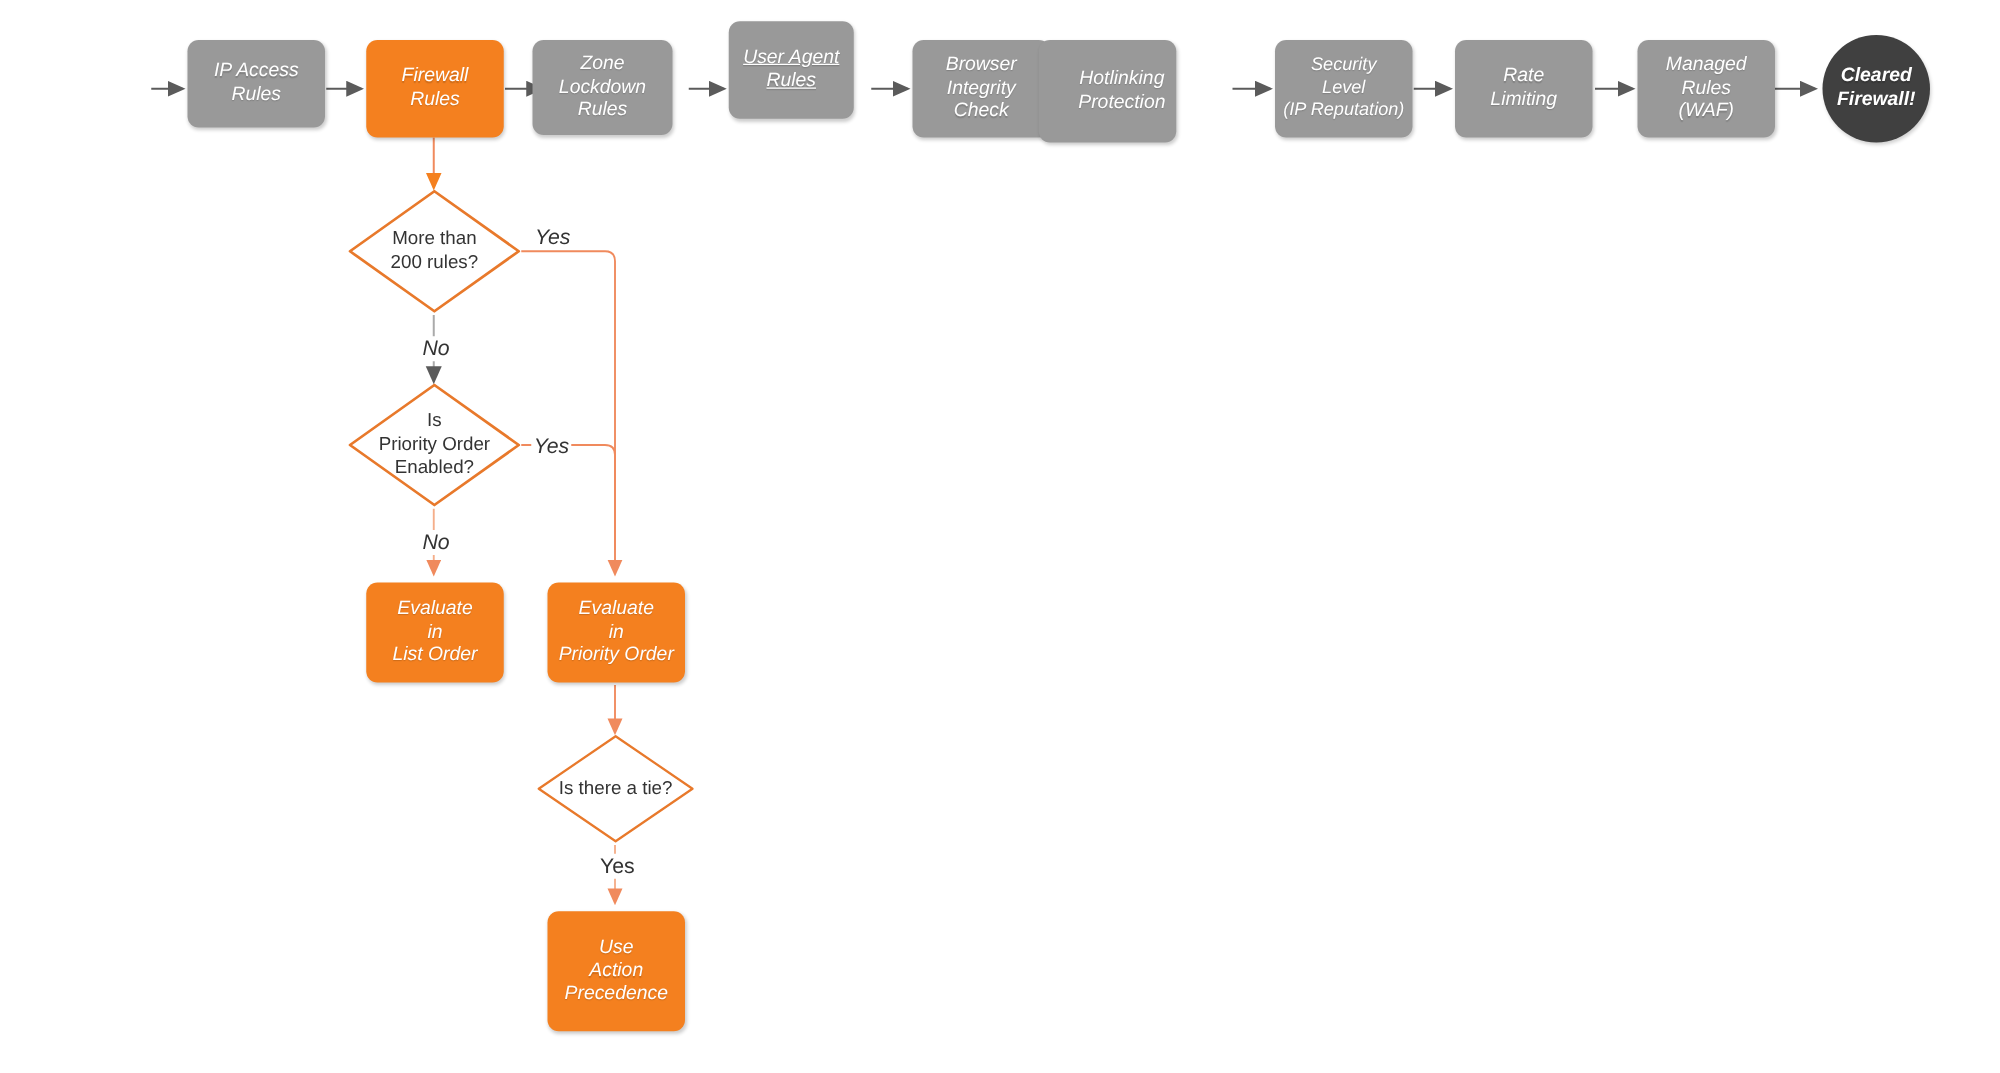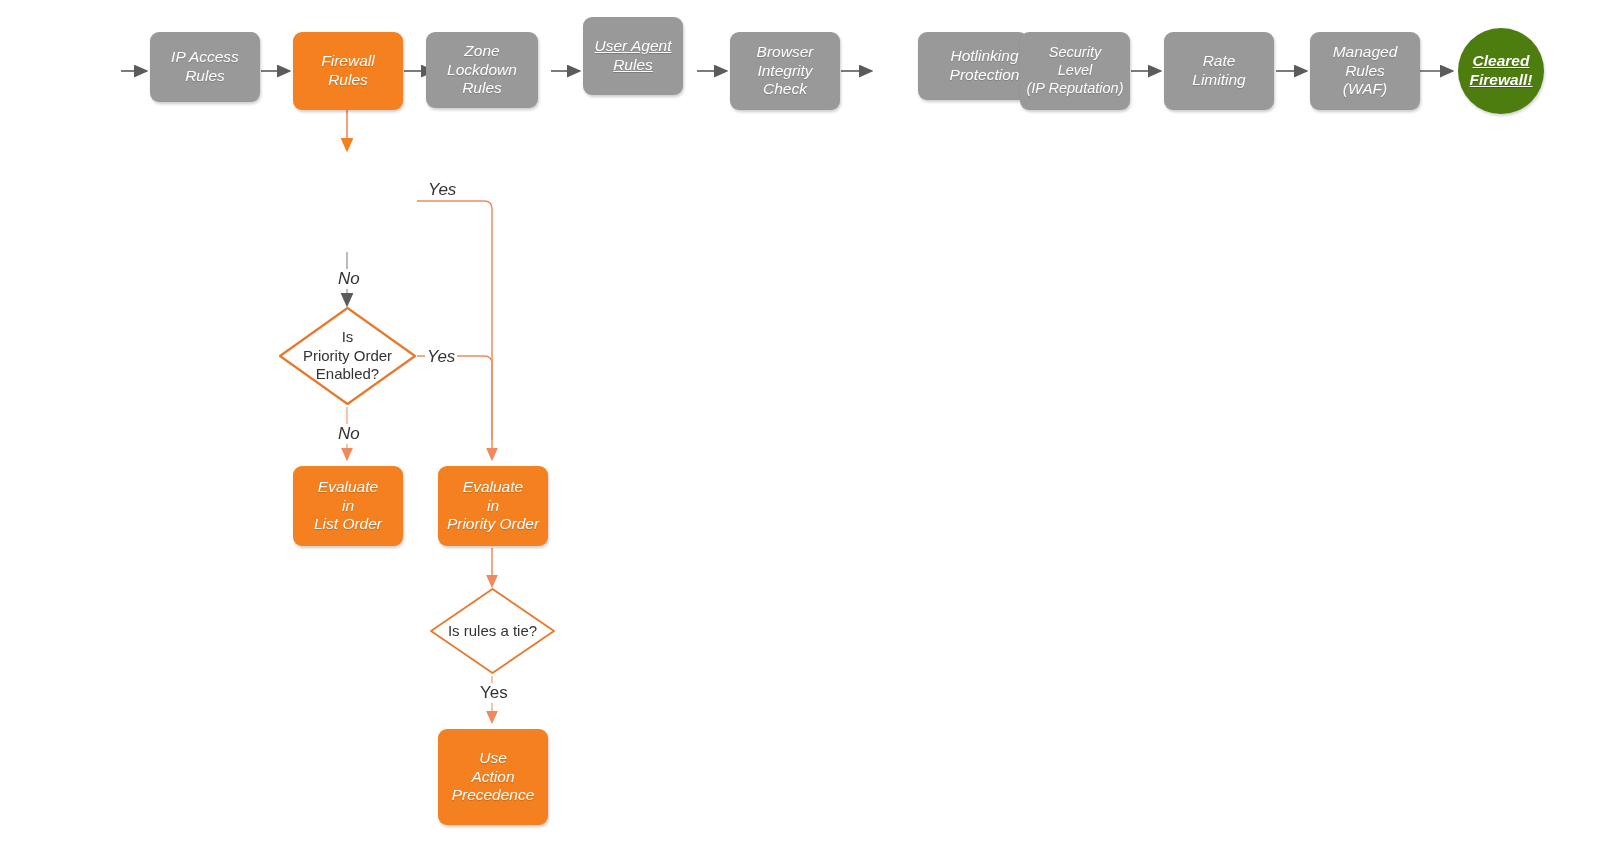--- a/index.html
+++ b/index.html
@@ -51,25 +51,24 @@
     font-size: 15.5px;
     font-style: italic;
     font-weight: bold;
   }
   .term.hollow {
     background: #ffffff;
     border: 3.5px solid #1C7EBD;
     color: #1C7EBD;
   }
   .term.filled {
-    background: #4d7c0f;
+    background: #404040;
     color: #ffffff;
     text-shadow: 0 1px 1px rgba(0,0,0,0.18);
     box-shadow: 1px 2px 3px rgba(0,0,0,0.18);
-    text-decoration: underline;
   }
 
   
   .diamond { position: absolute; }
   .diamond svg { position: absolute; left: 0; top: 0; overflow: visible; }
   .diamond .dtext {
     position: absolute;
     left: 0; top: 0;
     width: 100%; height: 100%;
     display: flex; align-items: center; justify-content: center;
@@ -155,53 +154,59 @@
   </div>
 
   <div class="node proc gray" style="left:583px;  top:17px; width:100px; height:78px;text-decoration:underline;">
     <span class="lbl">User Agent<br>Rules</span>
   </div>
 
   <div class="node proc gray" style="left:730px;  top:32px; width:110px; height:78px;align-items:center;">
     <span class="lbl">Browser<br>Integrity<br>Check</span>
   </div>
 
-  <div class="node proc gray" style="left:918px;  top:32px; width:110px; height:68px;padding-left:23px;">
+  <div class="node proc gray" style="left:831px;  top:32px; width:110px; height:82px;padding-left:23px;">
     <span class="lbl">Hotlinking<br>Protection</span>
   </div>
 
   <div class="node proc gray" style="left:1164px; top:32px; width:110px; height:78px;">
     <span class="lbl">Rate<br>Limiting</span>
   </div>
 
   <div class="node proc gray" style="left:1020px; top:32px; width:110px; height:78px; font-size:14.5px;">
     <span class="lbl">Security<br>Level<br>(IP Reputation)</span>
   </div>
 
   <div class="node proc gray" style="left:1310px; top:32px; width:110px; height:78px;">
     <span class="lbl">Managed<br>Rules<br>(WAF)</span>
   </div>
 
   <div class="node term filled" style="left:1458px; top:28px; width:86px; height:86px;">
     <span class="lbl">Cleared<br>Firewall!</span>
   </div>
 
+  <div class="diamond" style="left:277px; top:150px; width:141px; height:102px;">
+    <svg width="141" height="102" viewBox="0 0 141 102" xmlns="http://www.w3.org/2000/svg">
+      <path d="M70.5,3 L138,51 L70.5,99 L3,51 Z" fill="#ffffff" stroke="#E8792B" stroke-width="2.2" stroke-linejoin="round"></path>
+    </svg>
+    <div class="dtext">More than<br>200 rules?</div>
+  </div>
 
   <div class="diamond" style="left:277px; top:305px; width:141px; height:102px;">
     <svg width="141" height="102" viewBox="0 0 141 102" xmlns="http://www.w3.org/2000/svg">
       <path d="M70.5,3 L138,51 L70.5,99 L3,51 Z" fill="#ffffff" stroke="#E8792B" stroke-width="2.2" stroke-linejoin="round"></path>
     </svg>
     <div class="dtext">Is<br>Priority Order<br>Enabled?</div>
   </div>
 
   <div class="diamond" style="left:428px; top:586px; width:129px; height:90px;">
     <svg width="129" height="90" viewBox="0 0 129 90" xmlns="http://www.w3.org/2000/svg">
       <path d="M64.5,3 L126,45 L64.5,87 L3,45 Z" fill="#ffffff" stroke="#E8792B" stroke-width="1.8" stroke-linejoin="round"></path>
     </svg>
-    <div class="dtext">Is rules a tie?</div>
+    <div class="dtext">Is there a tie?</div>
   </div>
 
   <div class="node proc orange" style="left:293px; top:466px; width:110px; height:80px;">
     <span class="lbl">Evaluate<br>in<br>List Order</span>
   </div>
 
   <div class="node proc orange" style="left:438px; top:466px; width:110px; height:80px;">
     <span class="lbl">Evaluate<br>in<br>Priority Order</span>
   </div>
 

